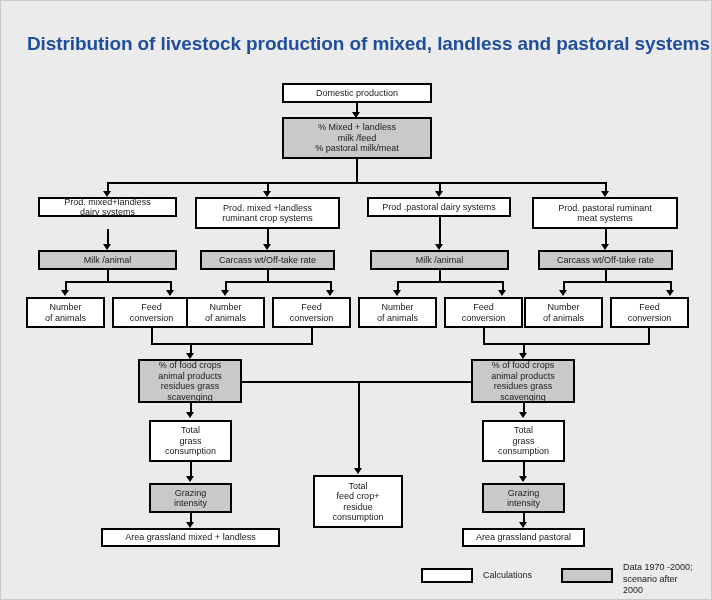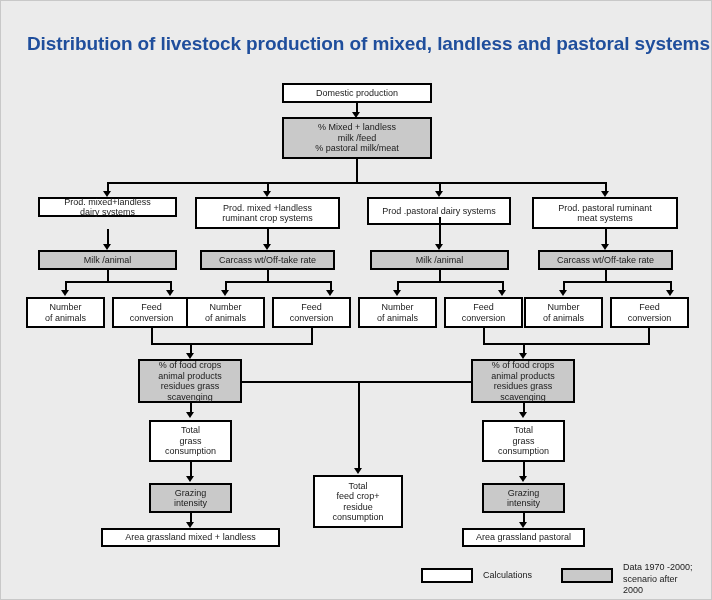--- a/index.html
+++ b/index.html
@@ -124,21 +124,21 @@
   <div class="node" style="left:37px; top:196px; width:139px; height:20px; flex-direction:column;">
     <span>Prod. mixed+landless</span>
     <span>dairy systems</span>
   </div>
 
   <div class="node" style="left:194px; top:196px; width:145px; height:32px; flex-direction:column;">
     <span>Prod. mixed +landless</span>
     <span>ruminant crop systems</span>
   </div>
 
-  <div class="node" style="left:366px; top:196px; width:144px; height:28px;">
+  <div class="node" style="left:366px; top:196px; width:144px; height:20px;">
     <span>Prod .pastoral dairy systems</span>
   </div>
 
   <div class="node" style="left:531px; top:196px; width:146px; height:32px; flex-direction:column;">
     <span>Prod. pastoral ruminant</span>
     <span>meat systems</span>
   </div>
 
   <div class="vline" style="left:106px; top:228px; height:15px;"></div>
   <div class="arrow" style="left:102px; top:243px;"></div>

